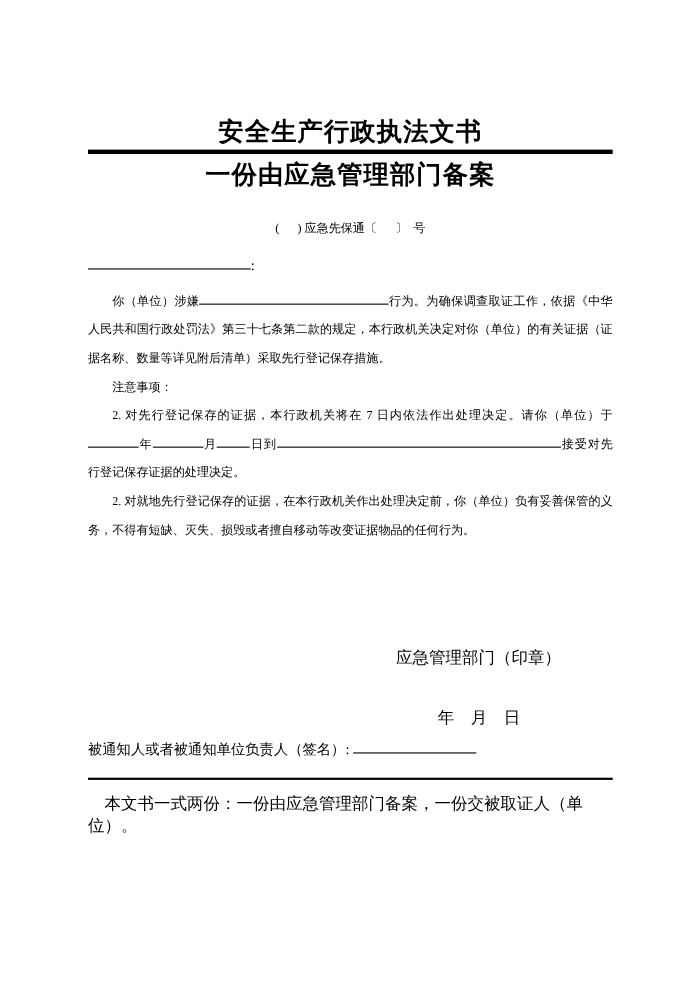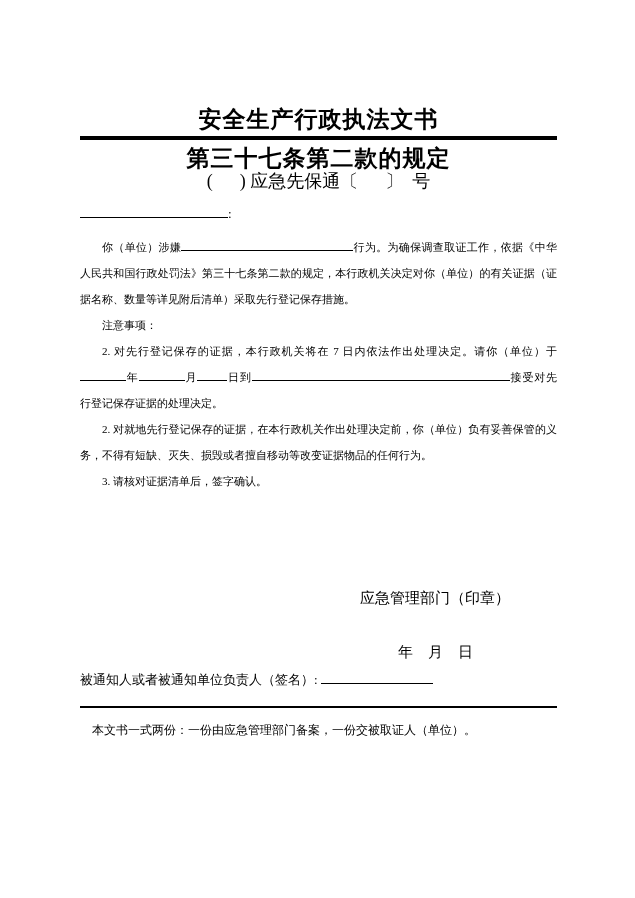--- a/index.html
+++ b/index.html
@@ -22,22 +22,23 @@
     font-size: 23px;
     line-height: 27px;
     letter-spacing: 1px;
   }
   .divider {
     border: none;
     border-top: 4px solid #000;
     margin: 3px 0 5px 0;
   }
   .doc-number {
+    margin-top: 27px;
     text-align: center;
-    font-size: 18px;
+    font-size: 11px;
     line-height: 18px;
     white-space: pre-wrap;
   }
   .addressee {
     margin-top: 14px;
     font-size: 13.2px;
     line-height: 20px;
   }
   .body-text {
     margin-top: 10px;
@@ -72,46 +73,45 @@
     white-space: pre-wrap;
     font-family: Liberation Serif, serif;
   }
   .footer-rule {
     border: none;
     border-top: 2px solid #000;
     margin: 13px 0 0 0;
   }
   .footer-note {
     margin: 12px 0 0 0;
-    font-size: 12px;
+    font-size: 15px;
     line-height: 20px;
     text-indent: 1em;
   }
 </style>
 </head>
 <body>
 
 <div class="page">
 
   <div class="title-main">安全生产行政执法文书</div>
 
   <hr class="divider">
 
-  <div class="title-sub">第三十七条第二款的规定</div>
+  <div class="title-sub">一份由应急管理部门备案</div>
 
   <div class="doc-number">(      ) 应急先保通〔      〕  号</div>
 
   <div class="addressee"><span class="blank w148"></span><span>:</span></div>
 
   <div class="body-text">
     <p class="para"><span>你（单位）涉嫌</span><span class="blank w172"></span><span>行为。为确保调查取证工作，依据《中华人民共和国行政处罚法》第三十七条第二款的规定，本行政机关决定对你（单位）的有关证据（证据名称、数量等详见附后清单）采取先行登记保存措施。</span></p>
     <p class="para">注意事项：</p>
     <p class="para"><span>2. 对先行登记保存的证据，本行政机关将在 7 日内依法作出处理决定。请你（单位）于</span><span class="blank w46"></span><span>年</span><span class="blank w46"></span><span>月</span><span class="blank w30"></span><span>日到</span><span class="blank w258"></span><span>接受对先行登记保存证据的处理决定。</span></p>
     <p class="para">2. 对就地先行登记保存的证据，在本行政机关作出处理决定前，你（单位）负有妥善保管的义务，不得有短缺、灭失、损毁或者擅自移动等改变证据物品的任何行为。</p>
-    <p class="para">3. 请核对证据清单后，签字确认。</p>
   </div>
 
   <div class="sign-block">
     <div class="sign-dept">应急管理部门（印章）</div>
     <div class="sign-date">年　月　日</div>
   </div>
 
   <div class="recipient"><span>被通知人或者被通知单位负责人（签名）: </span><span class="blank w112"></span></div>
 
   <hr class="footer-rule">

